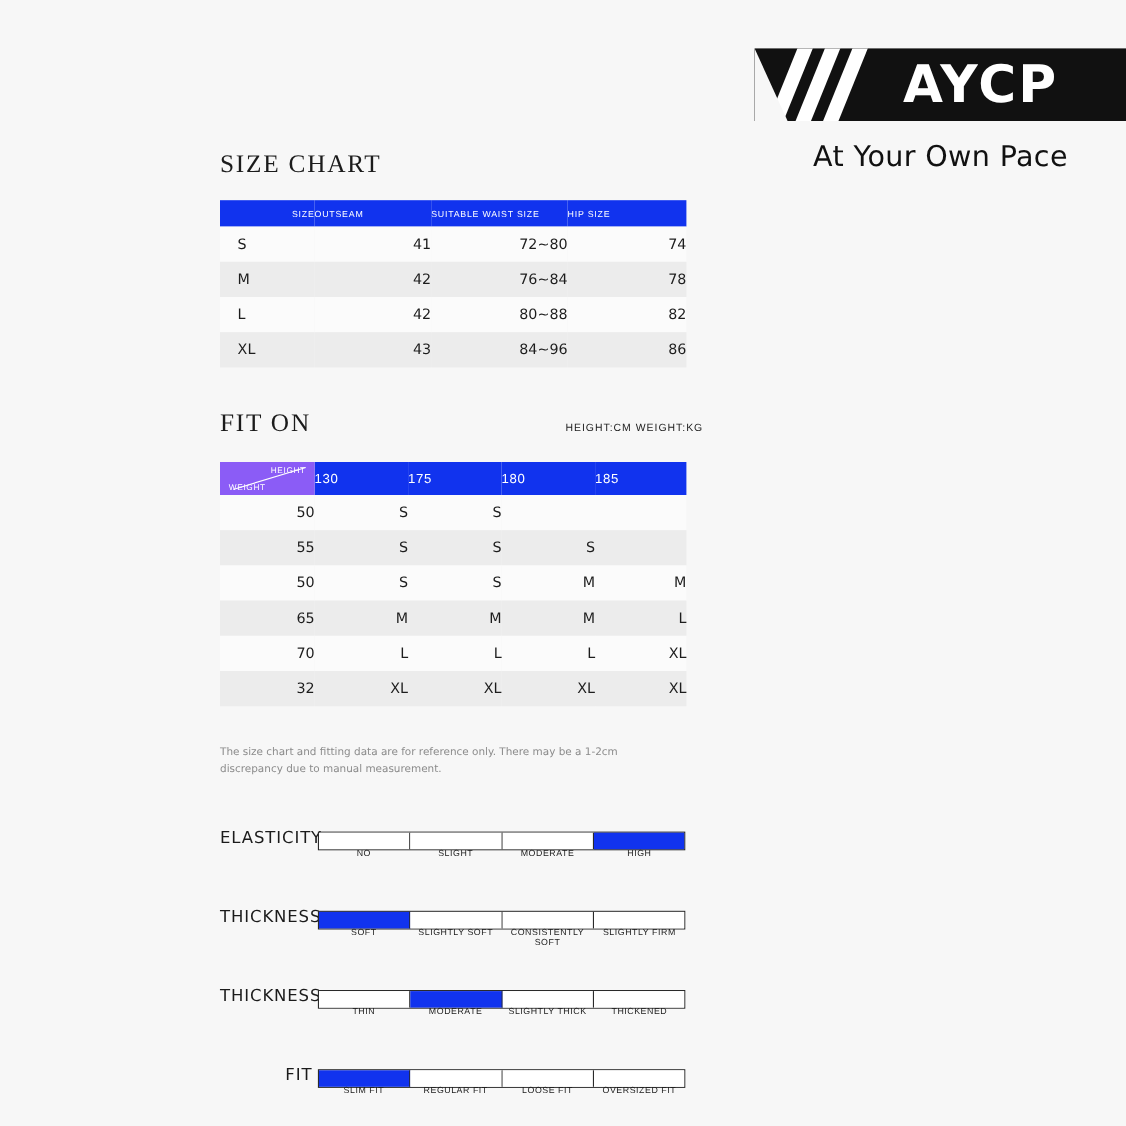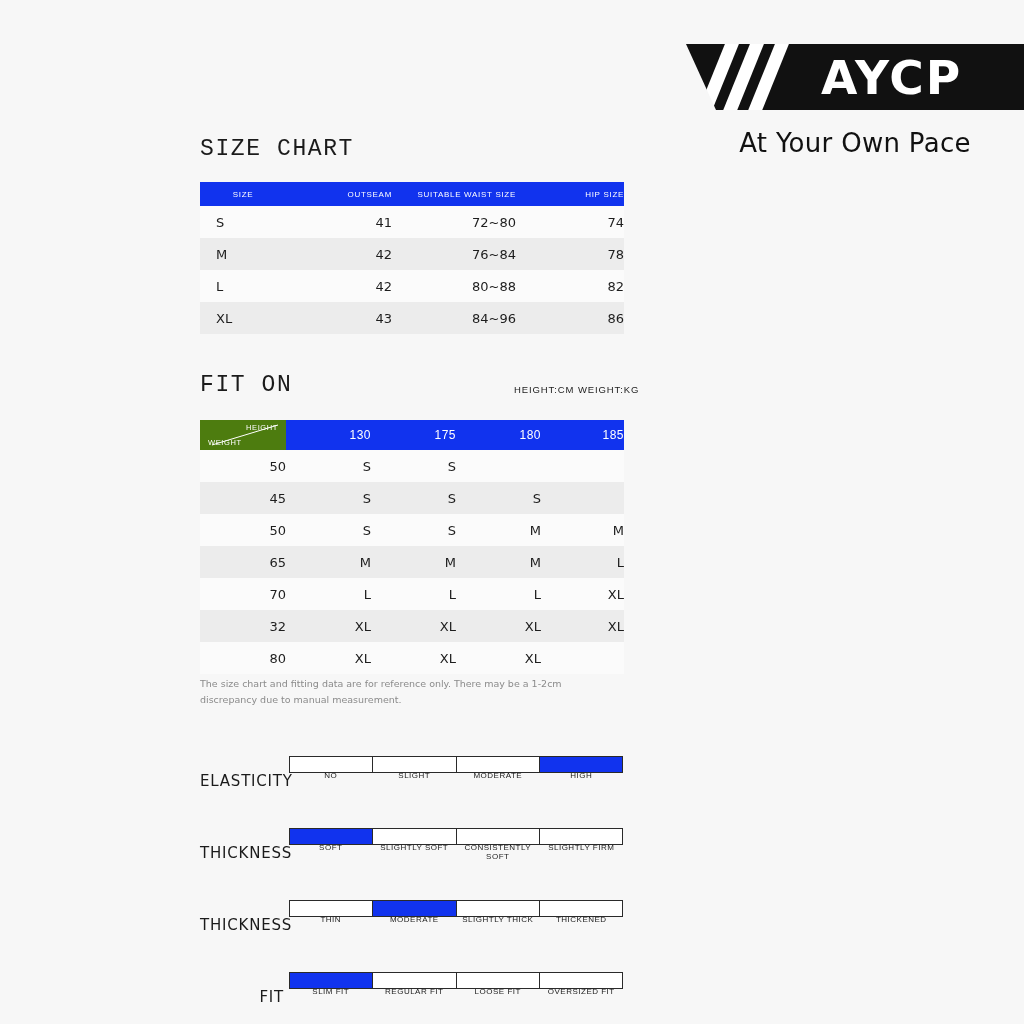--- a/index.html
+++ b/index.html
@@ -76,21 +76,21 @@
     letter-spacing: 0.3px;
   }
 
   
   .section-title {
     position: absolute;
     left: 200px;
     font-size: 23px;
     letter-spacing: 1.6px;
     color: #1b1b1b;
-    font-family: Liberation Mono, monospace;
+    font-family: Liberation Serif, serif;
   }
   #size-chart-title { top: 136px; }
   #fit-on-title { top: 372px; }
 
   .units-note {
     position: absolute;
     left: 514px;
     top: 384px;
     font-size: 9.5px;
     letter-spacing: 0.9px;
@@ -108,43 +108,43 @@
   #size-table { top: 182px; }
   #fit-table { top: 420px; }
 
   table thead th {
     background: #1133ee;
     color: #ffffff;
     font-size: 8px;
     letter-spacing: 0.7px;
     font-weight: normal;
     height: 24px;
-    text-align: right;
+    text-align: left;
     padding: 0;
   }
-  #size-table thead th:first-child { text-align: center; }
+  #size-table thead th:first-child { text-align: right; }
 
   table td {
     height: 32px;
     text-align: right;
     font-size: 13px;
     color: #1d1d1d;
     border: none;
     padding: 0;
     font-family: "DejaVu Sans", sans-serif;
   }
   #size-table td:first-child { text-align: left; padding-left: 16px; }
   tr.alt td { background: #ececec; }
   tr.plain td { background: #fbfbfb; }
 
   
   #fit-table thead th { height: 30px; font-size: 12px; letter-spacing: 0.5px; }
   .diag-cell {
     position: relative;
-    background: #4d7c0f;
+    background: #8b5cf6;
   }
   .diag-cell .h-lbl {
     position: absolute;
     top: 3px; right: 8px;
     font-size: 7.5px;
     letter-spacing: 0.6px;
     color: #fff;
   }
   .diag-cell .w-lbl {
     position: absolute;
@@ -178,21 +178,21 @@
     top: 748px;
     width: 424px;
   }
   .scale-row {
     position: relative;
     height: 72px;
   }
   .scale-label {
     position: absolute;
     left: 0;
-    top: 24px;
+    top: 4px;
     font-size: 15px;
     letter-spacing: 0.8px;
     color: #1b1b1b;
     font-family: "DejaVu Sans", sans-serif;
     width: 84px;
     text-align: right;
   }
   .scale-bar {
     position: absolute;
     left: 89px;
@@ -313,21 +313,21 @@
   </thead>
   <tbody>
     <tr class="plain">
       <td>50</td>
       <td>S</td>
       <td>S</td>
       <td></td>
       <td></td>
     </tr>
     <tr class="alt">
-      <td>45</td>
+      <td>55</td>
       <td>S</td>
       <td>S</td>
       <td>S</td>
       <td></td>
     </tr>
     <tr class="plain">
       <td>50</td>
       <td>S</td>
       <td>S</td>
       <td>M</td>
@@ -347,27 +347,20 @@
       <td>L</td>
       <td>XL</td>
     </tr>
     <tr class="alt">
       <td>32</td>
       <td>XL</td>
       <td>XL</td>
       <td>XL</td>
       <td>XL</td>
     </tr>
-    <tr class="plain">
-      <td>80</td>
-      <td>XL</td>
-      <td>XL</td>
-      <td>XL</td>
-      <td></td>
-    </tr>
   </tbody>
 </table>
 
 <div class="disclaimer">The size chart and fitting data are for reference only. There may be a 1-2cm discrepancy due to manual measurement.</div>
 
 <div class="scales">
 
   <div class="scale-row">
     <div class="scale-label">ELASTICITY</div>
     <div class="scale-bar">

